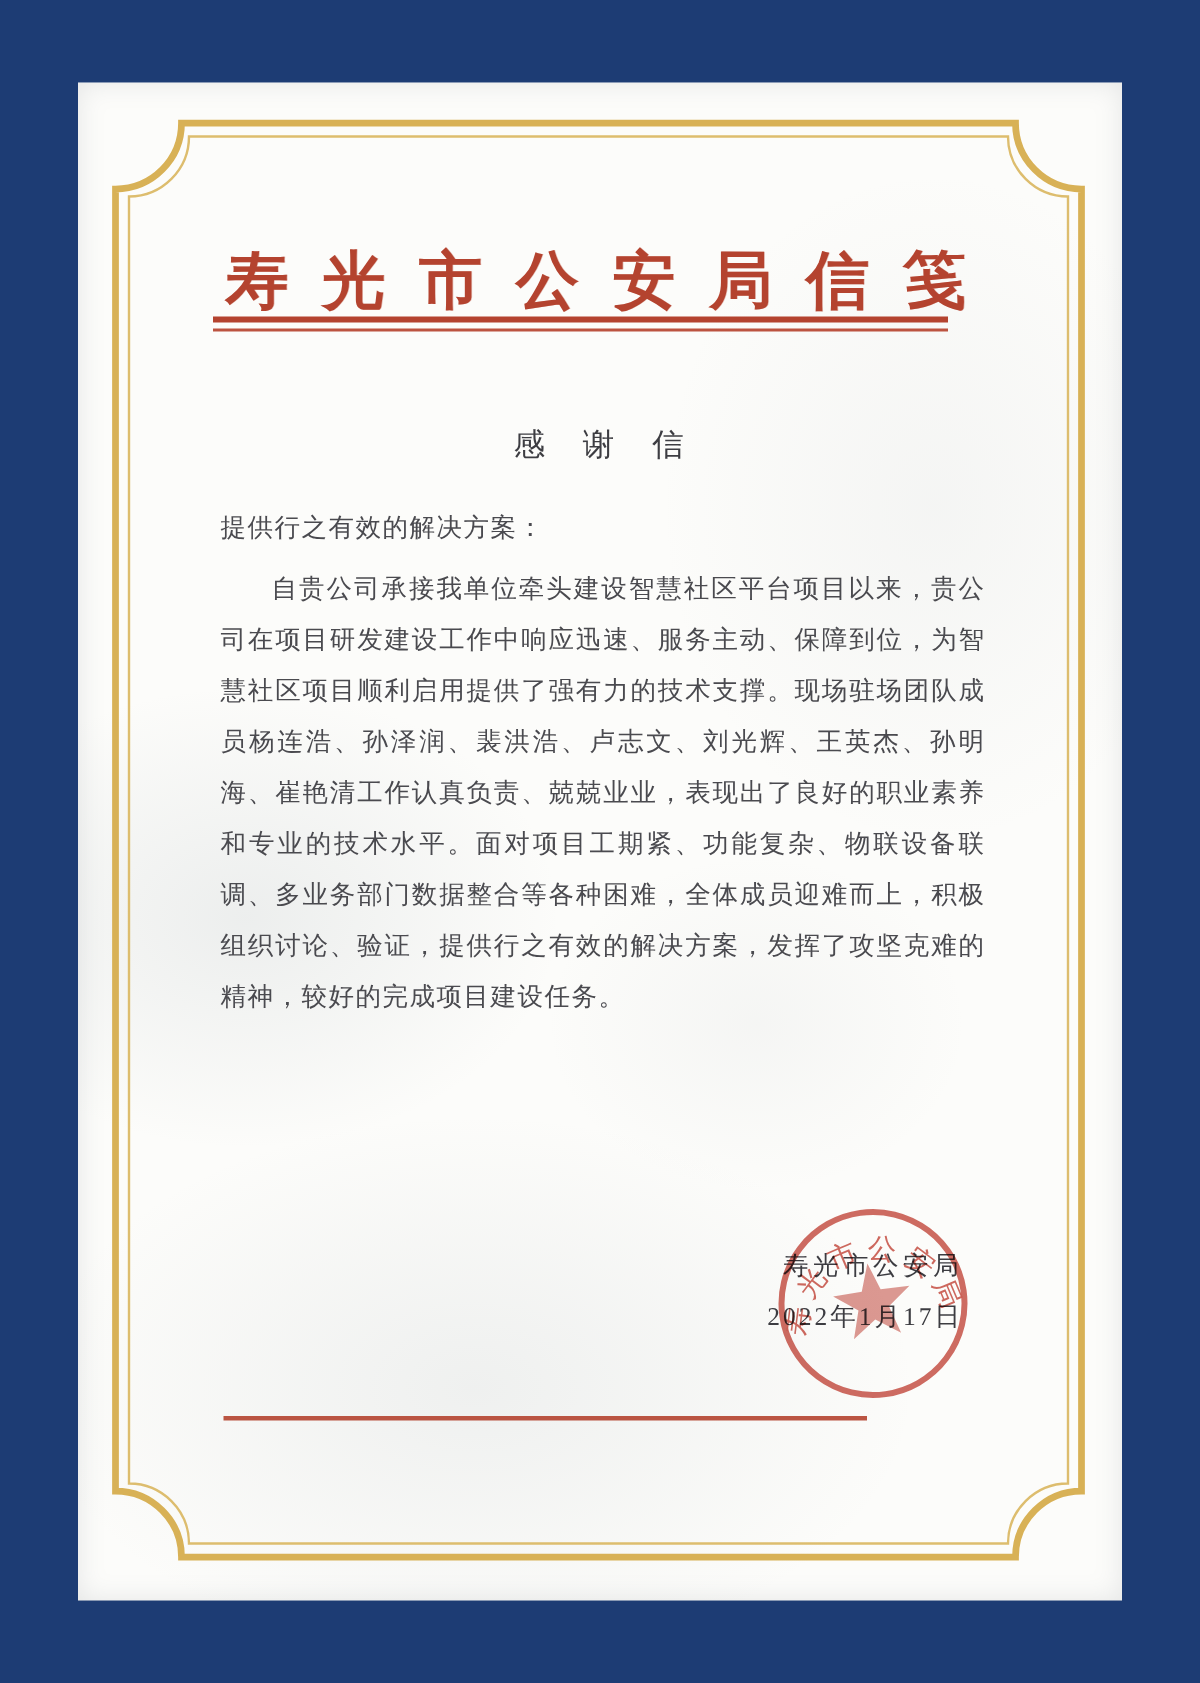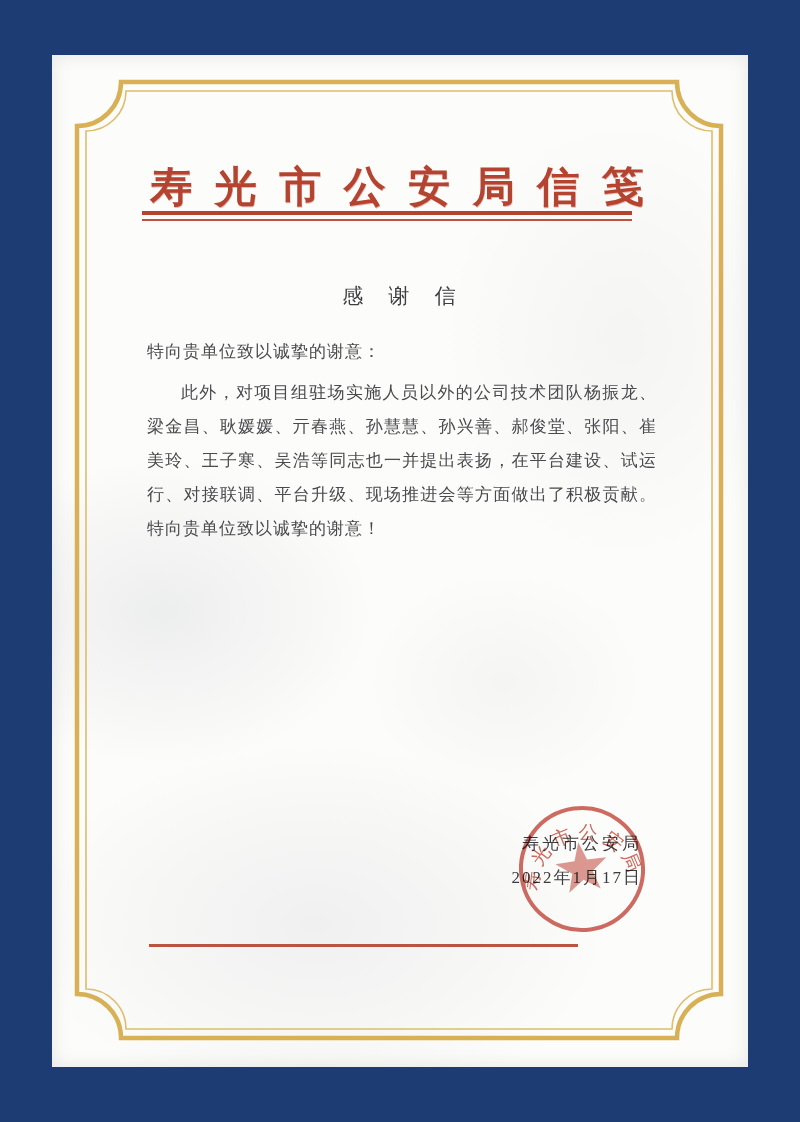--- a/index.html
+++ b/index.html
@@ -116,22 +116,22 @@
       <path d="M 74 36 L 620 36 A 40 40 0 0 0 660 76 L 660 934 A 40 40 0 0 0 620 974 L 74 974 A 40 40 0 0 0 34 934 L 34 76 A 40 40 0 0 0 74 36 Z" fill="none" stroke="#ddbd6e" stroke-width="1.6"></path>
     </svg>
 
     <h1 class="letterhead-title">寿 光 市 公 安 局 信 笺</h1>
     <div class="rule-thick"></div>
     <div class="rule-thin"></div>
 
     <h2 class="letter-title">感 谢 信</h2>
 
     <div class="body-text">
-      <div class="salutation">特向贵单位致以诚挚的谢意：</div>
-      <p>此外，对项目组驻场实施人员以外的公司技术团队杨振龙、梁金昌、耿媛媛、亓春燕、孙慧慧、孙兴善、郝俊堂、张阳、崔美玲、王子寒、吴浩等同志也一并提出表扬，在平台建设、试运行、对接联调、平台升级、现场推进会等方面做出了积极贡献。特向贵单位致以诚挚的谢意！</p>
+      <div class="salutation">提供行之有效的解决方案：</div>
+      <p>自贵公司承接我单位牵头建设智慧社区平台项目以来，贵公司在项目研发建设工作中响应迅速、服务主动、保障到位，为智慧社区项目顺利启用提供了强有力的技术支撑。现场驻场团队成员杨连浩、孙泽润、裴洪浩、卢志文、刘光辉、王英杰、孙明海、崔艳清工作认真负责、兢兢业业，表现出了良好的职业素养和专业的技术水平。面对项目工期紧、功能复杂、物联设备联调、多业务部门数据整合等各种困难，全体成员迎难而上，积极组织讨论、验证，提供行之有效的解决方案，发挥了攻坚克难的精神，较好的完成项目建设任务。</p>
     </div>
 
     <div class="signature-org">寿光市公安局</div>
     <div class="signature-date">2022年1月17日</div>
 
     <svg class="stamp" viewBox="-70 -70 140 140" xmlns="http://www.w3.org/2000/svg">
       <circle cx="0" cy="0" r="61" fill="none" stroke="#c4453a" stroke-width="4" stroke-opacity="0.9"></circle>
       <polygon points="0,-27 6.35,-8.74 25.68,-8.34 10.27,3.34 15.87,21.84 0,10.8 -15.87,21.84 -10.27,3.34 -25.68,-8.34 -6.35,-8.74" fill="#c4453a" fill-opacity="0.62"></polygon>
       <path id="stamp-arc" d="M -46 16 A 46 46 0 1 1 46 16" fill="none" stroke="none"></path>
       <text font-size="19" fill="#c4453a" fill-opacity="0.92" letter-spacing="5" font-family="Liberation Serif, DejaVu Serif, serif">

